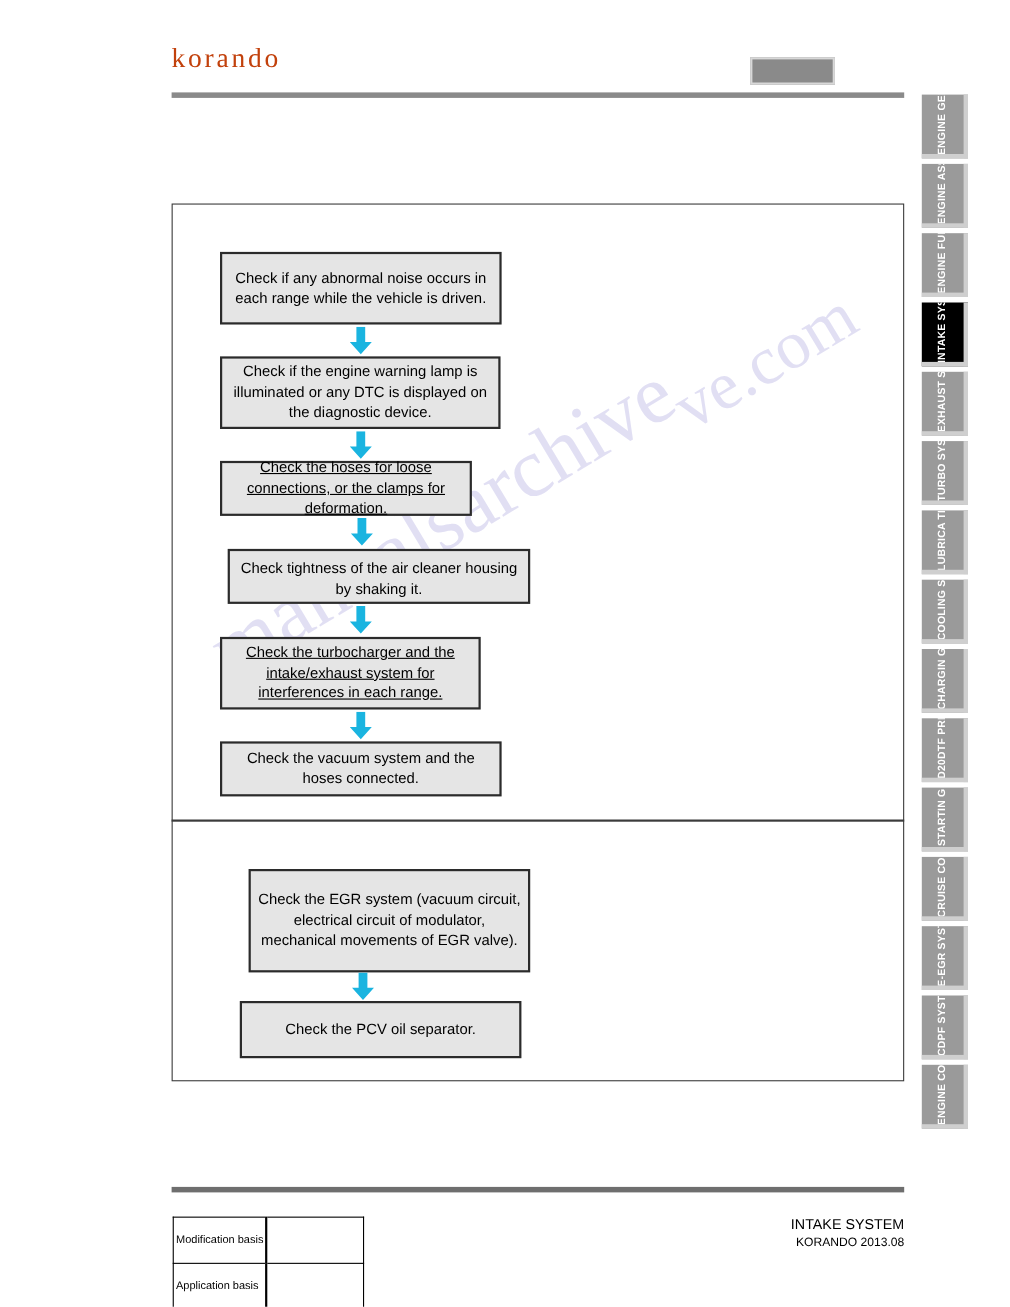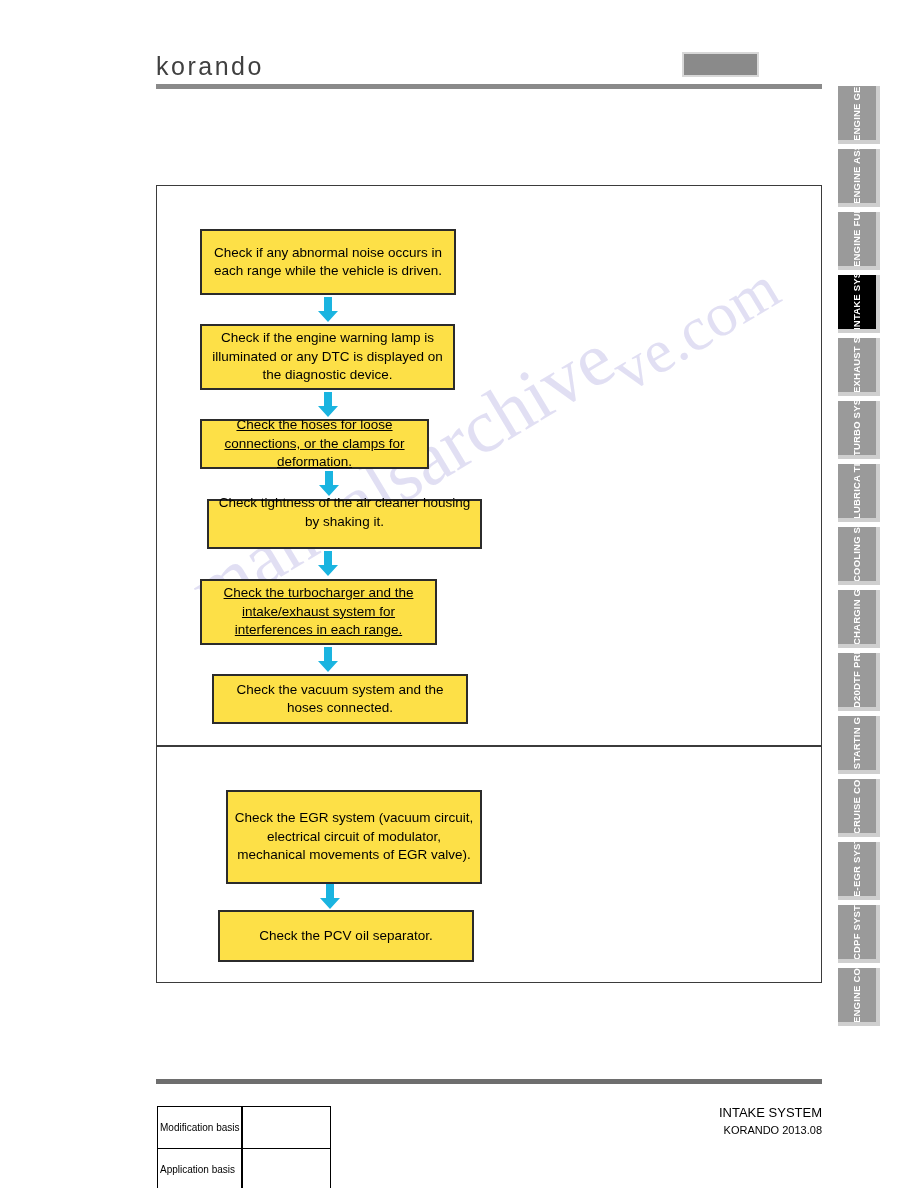--- a/index.html
+++ b/index.html
@@ -47,25 +47,25 @@
   #header {
     position: absolute;
     left: 0; top: 0;
     width: 918px;
     height: 100px;
     z-index: 10;
   }
   #brand-logo {
     position: absolute;
     left: 156px;
-    top: 52px;
-    font-family: Liberation Sans, sans-serif;
+    top: 40px;
+    font-family: Liberation Serif, serif;
     font-size: 25px;
     letter-spacing: 2.5px;
-    color: #404040;
+    color: #c2410c;
     font-weight: 400;
   }
   #header-gray-box {
     position: absolute;
     left: 682px;
     top: 52px;
     width: 77px;
     height: 25px;
     background: #8a8a8a;
     border: 2px solid #d8d8d8;
@@ -140,30 +140,30 @@
     height: 2px;
     background: #3b3b3b;
     z-index: 9;
   }
 
   
   .flow-box {
     position: absolute;
     box-sizing: border-box;
     border: 2px solid #2b2b2b;
-    background: #fde047;
+    background: #e5e5e5;
     display: flex;
     align-items: center;
     justify-content: center;
     text-align: center;
     font-size: 13.5px;
     line-height: 18.5px;
     color: #000000;
     z-index: 9;
-    padding: 16px 4px;
+    padding: 2px 4px;
     font-family: "Liberation Sans", sans-serif;
   }
   .flow-arrow {
     position: absolute;
     z-index: 9;
     width: 22px;
     height: 26px;
   }
 
   
@@ -304,21 +304,21 @@
     </div>
     <div class="flow-arrow" style="left: 316.5px; top: 551px; height: 26px;"><svg viewBox="0 0 22 26" width="22" height="26" preserveAspectRatio="none">
         <path d="M7 0 H15 V14 H21 L11 25 L1 14 H7 Z" fill="#1ab4e0"></path>
       </svg></div>
     <div class="flow-box" style="left: 200px; top: 579px; width: 237px; height: 66px; text-decoration: underline;">
       <span>Check the turbocharger and the intake/exhaust system for interferences in each range.</span>
     </div>
     <div class="flow-arrow" style="left: 317px; top: 646.5px; height: 26px;"><svg viewBox="0 0 22 26" width="22" height="26" preserveAspectRatio="none">
         <path d="M7 0 H15 V14 H21 L11 25 L1 14 H7 Z" fill="#1ab4e0"></path>
       </svg></div>
-    <div class="flow-box" style="left: 212px; top: 674px; width: 256px; height: 50px;">
+    <div class="flow-box" style="left: 200px; top: 674px; width: 256px; height: 50px;">
       <span>Check the vacuum system and the hoses connected.</span>
     </div>
     <div class="flow-box" style="left: 202px; top: 790px; width: 256px; height: 94px; margin-left: 24px;">
       <span>Check the EGR system (vacuum circuit, electrical circuit of modulator, mechanical movements of EGR valve).</span>
     </div>
     <div class="flow-arrow" style="left: 319px; top: 884px; height: 26px;"><svg viewBox="0 0 22 26" width="22" height="26" preserveAspectRatio="none">
         <path d="M7 0 H15 V14 H21 L11 25 L1 14 H7 Z" fill="#1ab4e0"></path>
       </svg></div>
     <div class="flow-box" style="left: 218px; top: 910px; width: 256px; height: 52px;">
       <span>Check the PCV oil separator.</span>

